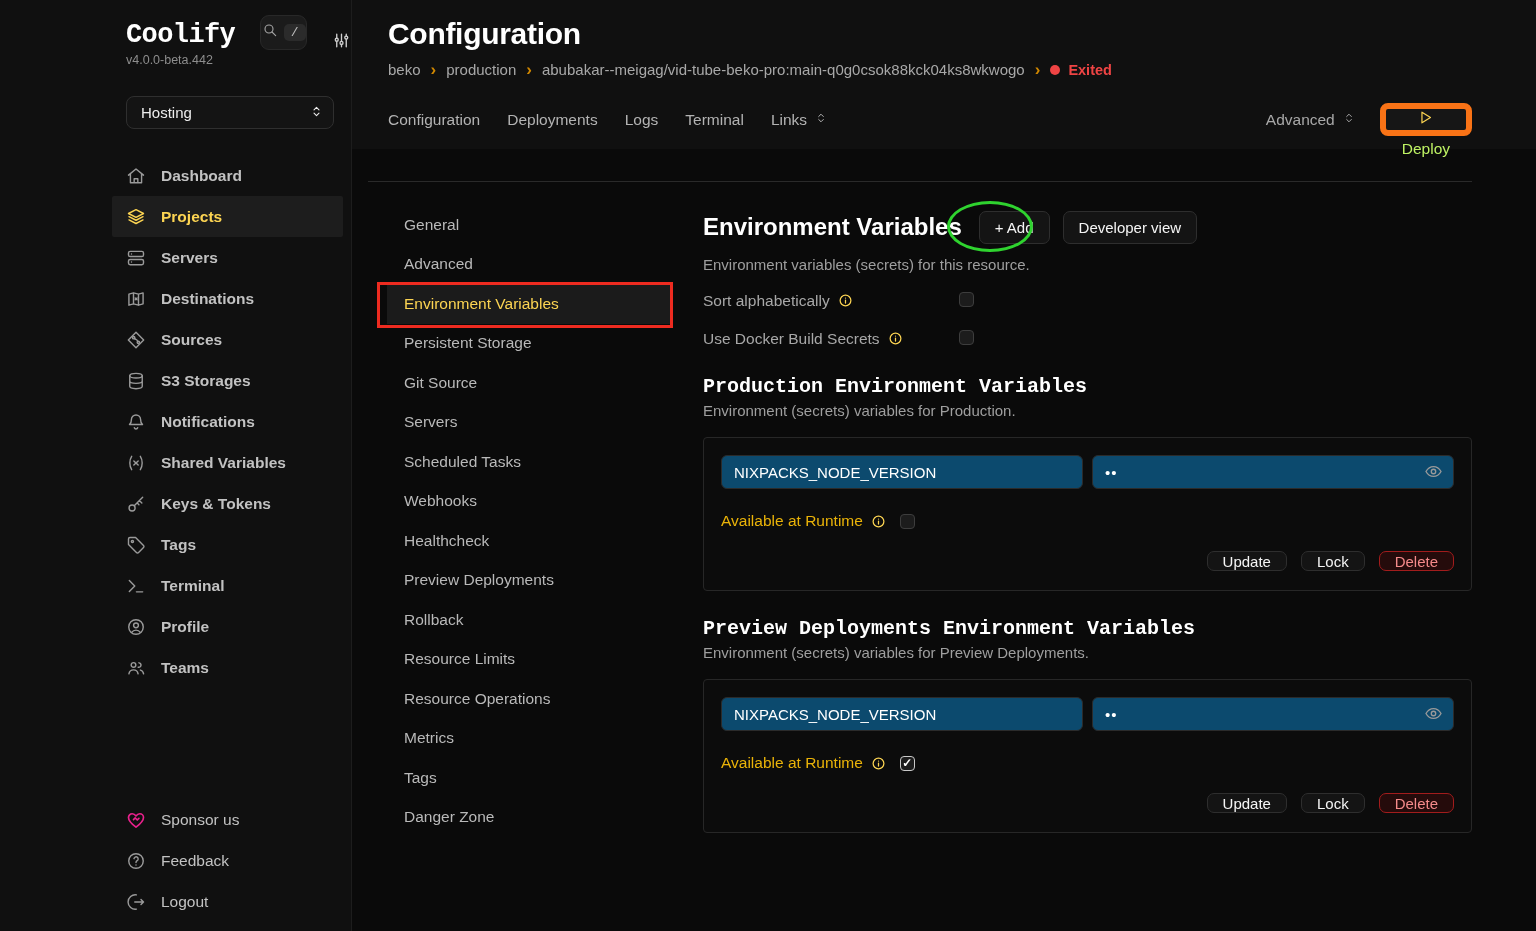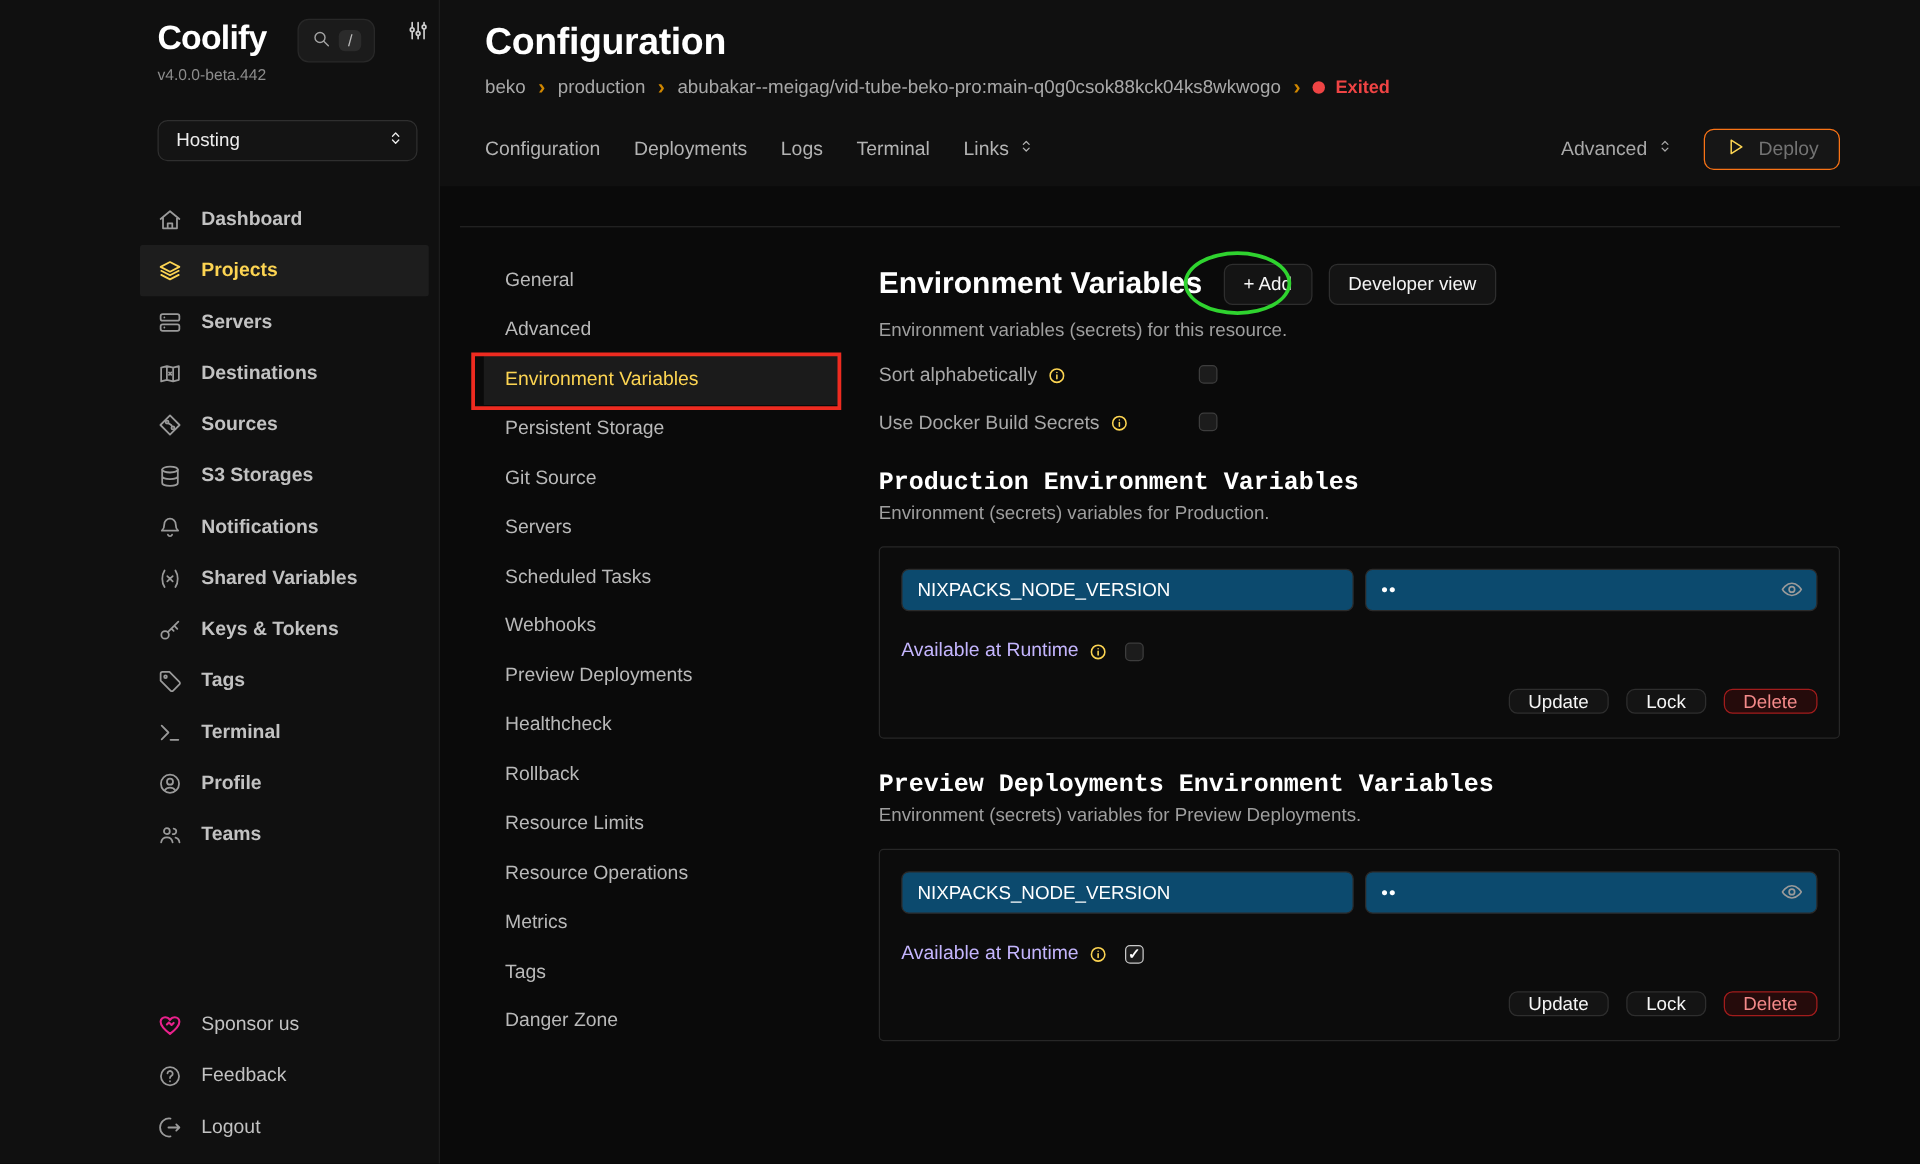--- a/index.html
+++ b/index.html
@@ -9,21 +9,21 @@
     background:#0a0a0a; color:#fff;
     font-family:"Liberation Sans", sans-serif; font-size:15px;
   }
   .ic { fill:none; stroke:currentColor; stroke-width:1.7; stroke-linecap:round; stroke-linejoin:round; }
 
   
   .sidebar {
     position:absolute; left:0; top:0; width:352px; height:931px;
     background:#101010; border-right:1px solid #1d1d1d; padding:15px 0 0 126px;
   }
-  .logo-row { display:flex; align-items:flex-start; gap:25px; }
+  .logo-row { display:flex; align-items:flex-end; gap:25px;font-family:Liberation Mono, monospace; }
   .logo { font-size:27px; font-weight:800; letter-spacing:-0.6px; color:#fff; }
   .search-pill {
     width:62px; height:35px; background:#1b1b1b; border:1px solid #282828; border-radius:9px;
     display:flex; align-items:center; justify-content:center; gap:6px; color:#a3a3a3; cursor:pointer;
   }
   .kbd { background:#2b2b2b; border-radius:5px; padding:1px 7px; font-size:13px; color:#bdbdbd; }
   .sliders-btn { color:#cfcfcf; display:flex; cursor:pointer; }
   .version { font-size:12.5px; color:#8d8d8d; margin-top:3px; }
   .team-select {
     margin-top:29px; width:208px; height:33px; background:#141414; border:1px solid #2f2f2f;
@@ -53,22 +53,22 @@
   .crumb { color:#a8a8a8; cursor:pointer; }
   .crumb-sep { color:#d08700; font-size:17px; font-weight:700; line-height:1; }
   .status-wrap { display:flex; align-items:center; gap:8px; }
   .status-dot { width:10px; height:10px; border-radius:50%; background:#ef4444; }
   .status-label { color:#ef4444; font-weight:700; font-size:14.5px; }
   .tabs-row { display:flex; align-items:center; gap:27px; margin-top:25px; color:#b3b3b3; font-size:15.5px; }
   .tab { cursor:pointer; display:flex; align-items:center; gap:7px; }
   .tabs-right { margin-left:auto; display:flex; align-items:center; gap:24px; }
   .advanced-toggle { display:flex; align-items:center; gap:7px; color:#a8a8a8; cursor:pointer; }
   .deploy-btn {
-    height:33px; padding:0 16px; background:#161616; border:1px solid #f97316; border-radius:8px;
-    display:flex; align-items:center; gap:10px; color:#737373; font-size:15.5px; cursor:pointer;
+    height:33px; padding:0 16px; background:#161616; border:6px solid #f97316; border-radius:8px;
+    display:flex; align-items:center; gap:10px; color:#bef264; font-size:15.5px; cursor:pointer;flex-direction:column;
   }
   .play { color:#fcd452; }
 
   
   .content { position:absolute; left:352px; top:182px; width:1184px; height:749px; background:#0a0a0a; }
   .subnav { position:absolute; left:35px; top:23px; width:286px; }
   .subnav-item {
     height:39.5px; display:flex; align-items:center; padding-left:17px;
     color:#b9b9b9; font-size:15.5px; cursor:pointer;
   }
@@ -104,21 +104,21 @@
   .inputs-row { display:flex; gap:9px; }
   .text-input {
     height:34px; background:#0c4a6e; border:1px solid #2b2b2b; border-radius:6px;
     color:#fff; font-size:15px; padding:0 12px; font-family:inherit; outline:none;
   }
   .name-input { width:362px; }
   .value-wrap { flex:1; position:relative; }
   .value-input { width:100%; letter-spacing:1px; }
   .eye-btn { position:absolute; right:11px; top:7px; color:#9a9a9a; cursor:pointer; display:flex; }
   .runtime-row { display:flex; align-items:center; margin-top:23px; }
-  .runtime-label { color:#c4b5fd; font-size:15.5px; }
+  .runtime-label { color:#eab308; font-size:15.5px; }
   .runtime-row .checkbox { margin-left:14px; }
   .actions-row { display:flex; justify-content:flex-end; gap:14px; margin-top:21px; }
   .actions-row .btn { height:20px; }
   .delete-btn { background:#250b0b; border-color:#a21c1c; color:#f48a8a; }
 
   
   .annotation-box {
     position:absolute; left:377px; top:282px; width:296px; height:46px;
     border:3px solid #ee2b20; z-index:10; pointer-events:none;
   }
@@ -327,22 +327,22 @@
 
   <nav class="subnav">
     <div class="subnav-item">General</div>
     <div class="subnav-item">Advanced</div>
     <div class="subnav-item active">Environment Variables</div>
     <div class="subnav-item">Persistent Storage</div>
     <div class="subnav-item">Git Source</div>
     <div class="subnav-item">Servers</div>
     <div class="subnav-item">Scheduled Tasks</div>
     <div class="subnav-item">Webhooks</div>
+    <div class="subnav-item">Healthcheck</div>
     <div class="subnav-item">Preview Deployments</div>
-    <div class="subnav-item">Healthcheck</div>
     <div class="subnav-item">Rollback</div>
     <div class="subnav-item">Resource Limits</div>
     <div class="subnav-item">Resource Operations</div>
     <div class="subnav-item">Metrics</div>
     <div class="subnav-item">Tags</div>
     <div class="subnav-item">Danger Zone</div>
   </nav>
 
   <main class="main">
     <div class="main-header">

